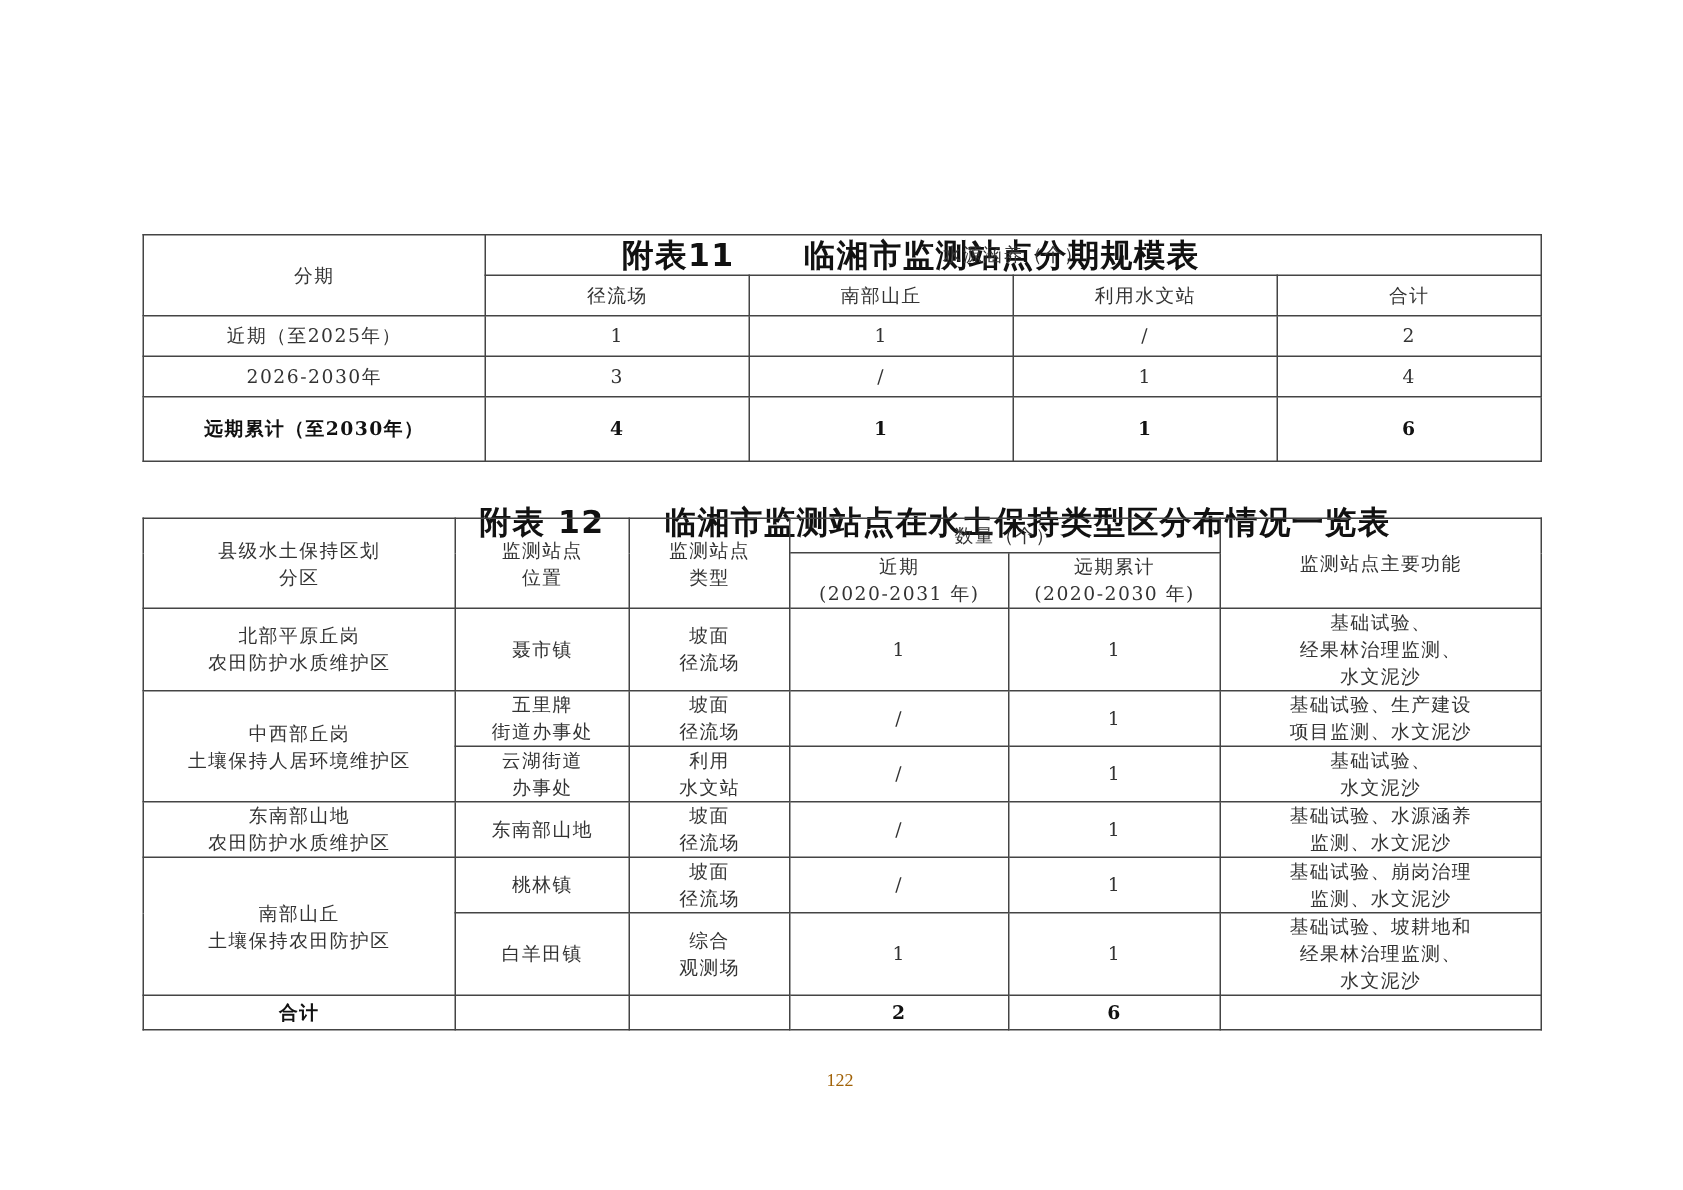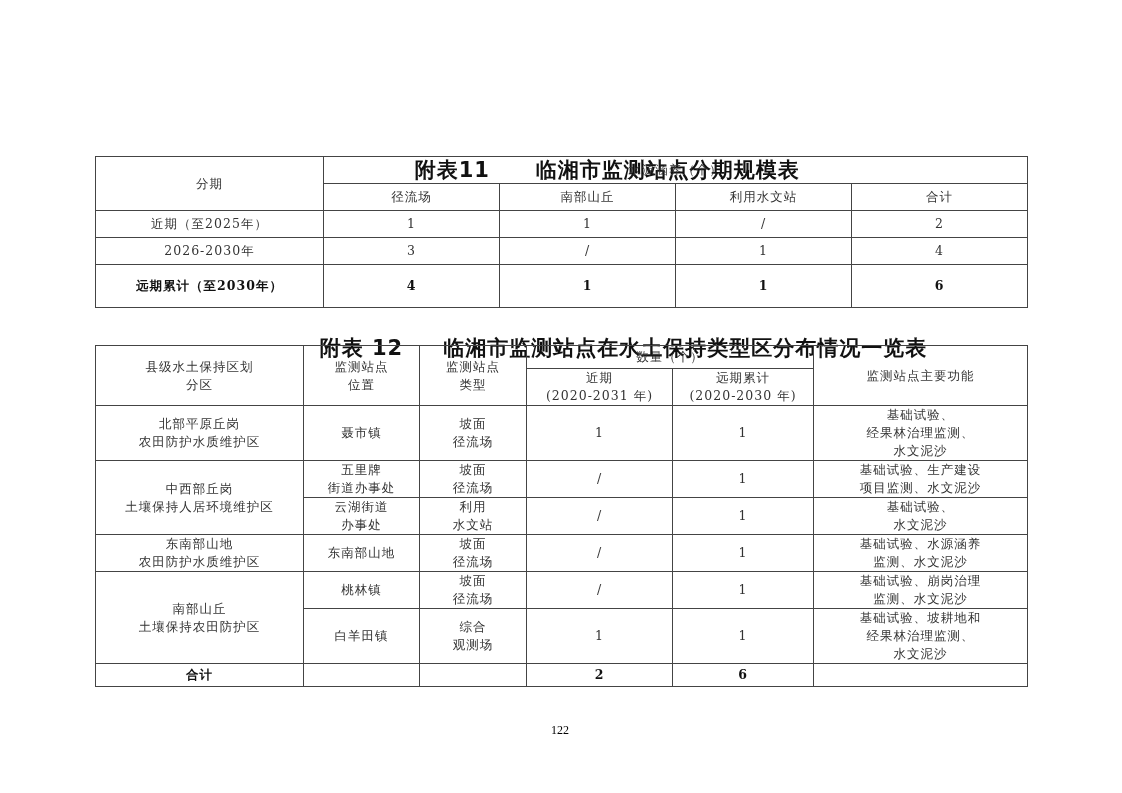--- a/index.html
+++ b/index.html
@@ -8,21 +8,21 @@
   .title { position:absolute; font-family:"DejaVu Sans","Liberation Sans",sans-serif;
            font-weight:bold; font-size:21px; color:#111; white-space:pre; letter-spacing:1px; }
   table { position:absolute; border-collapse:collapse; table-layout:fixed; }
   td { border:1px solid #444; text-align:center; vertical-align:middle;
        font-size:12.5px; line-height:18px; padding:0; color:#333; letter-spacing:1px; }
   td.b { font-weight:bold; color:#111; }
   .ml { white-space:pre-line; }
   #t1 { left:95px; top:156px; width:932px; }
   #t2 { left:95px; top:333px; width:932px;margin-top:12px; }
   .pg { position:absolute; left:551px; top:713px; font-size:12px;
-        font-family:"Liberation Serif","DejaVu Serif",serif; color:#000000;margin-top:10px; }
+        font-family:"Liberation Serif","DejaVu Serif",serif; color:#a16207; }
 </style>
 </head>
 <body>
 
 <div class="title" style="left:398px; top:132px;">
   <span>附表11</span><span style="display:inline-block;width:46px;"></span><span>临湘市监测站点分期规模表</span>
 </div>
 
 <table id="t1">
   <colgroup>

